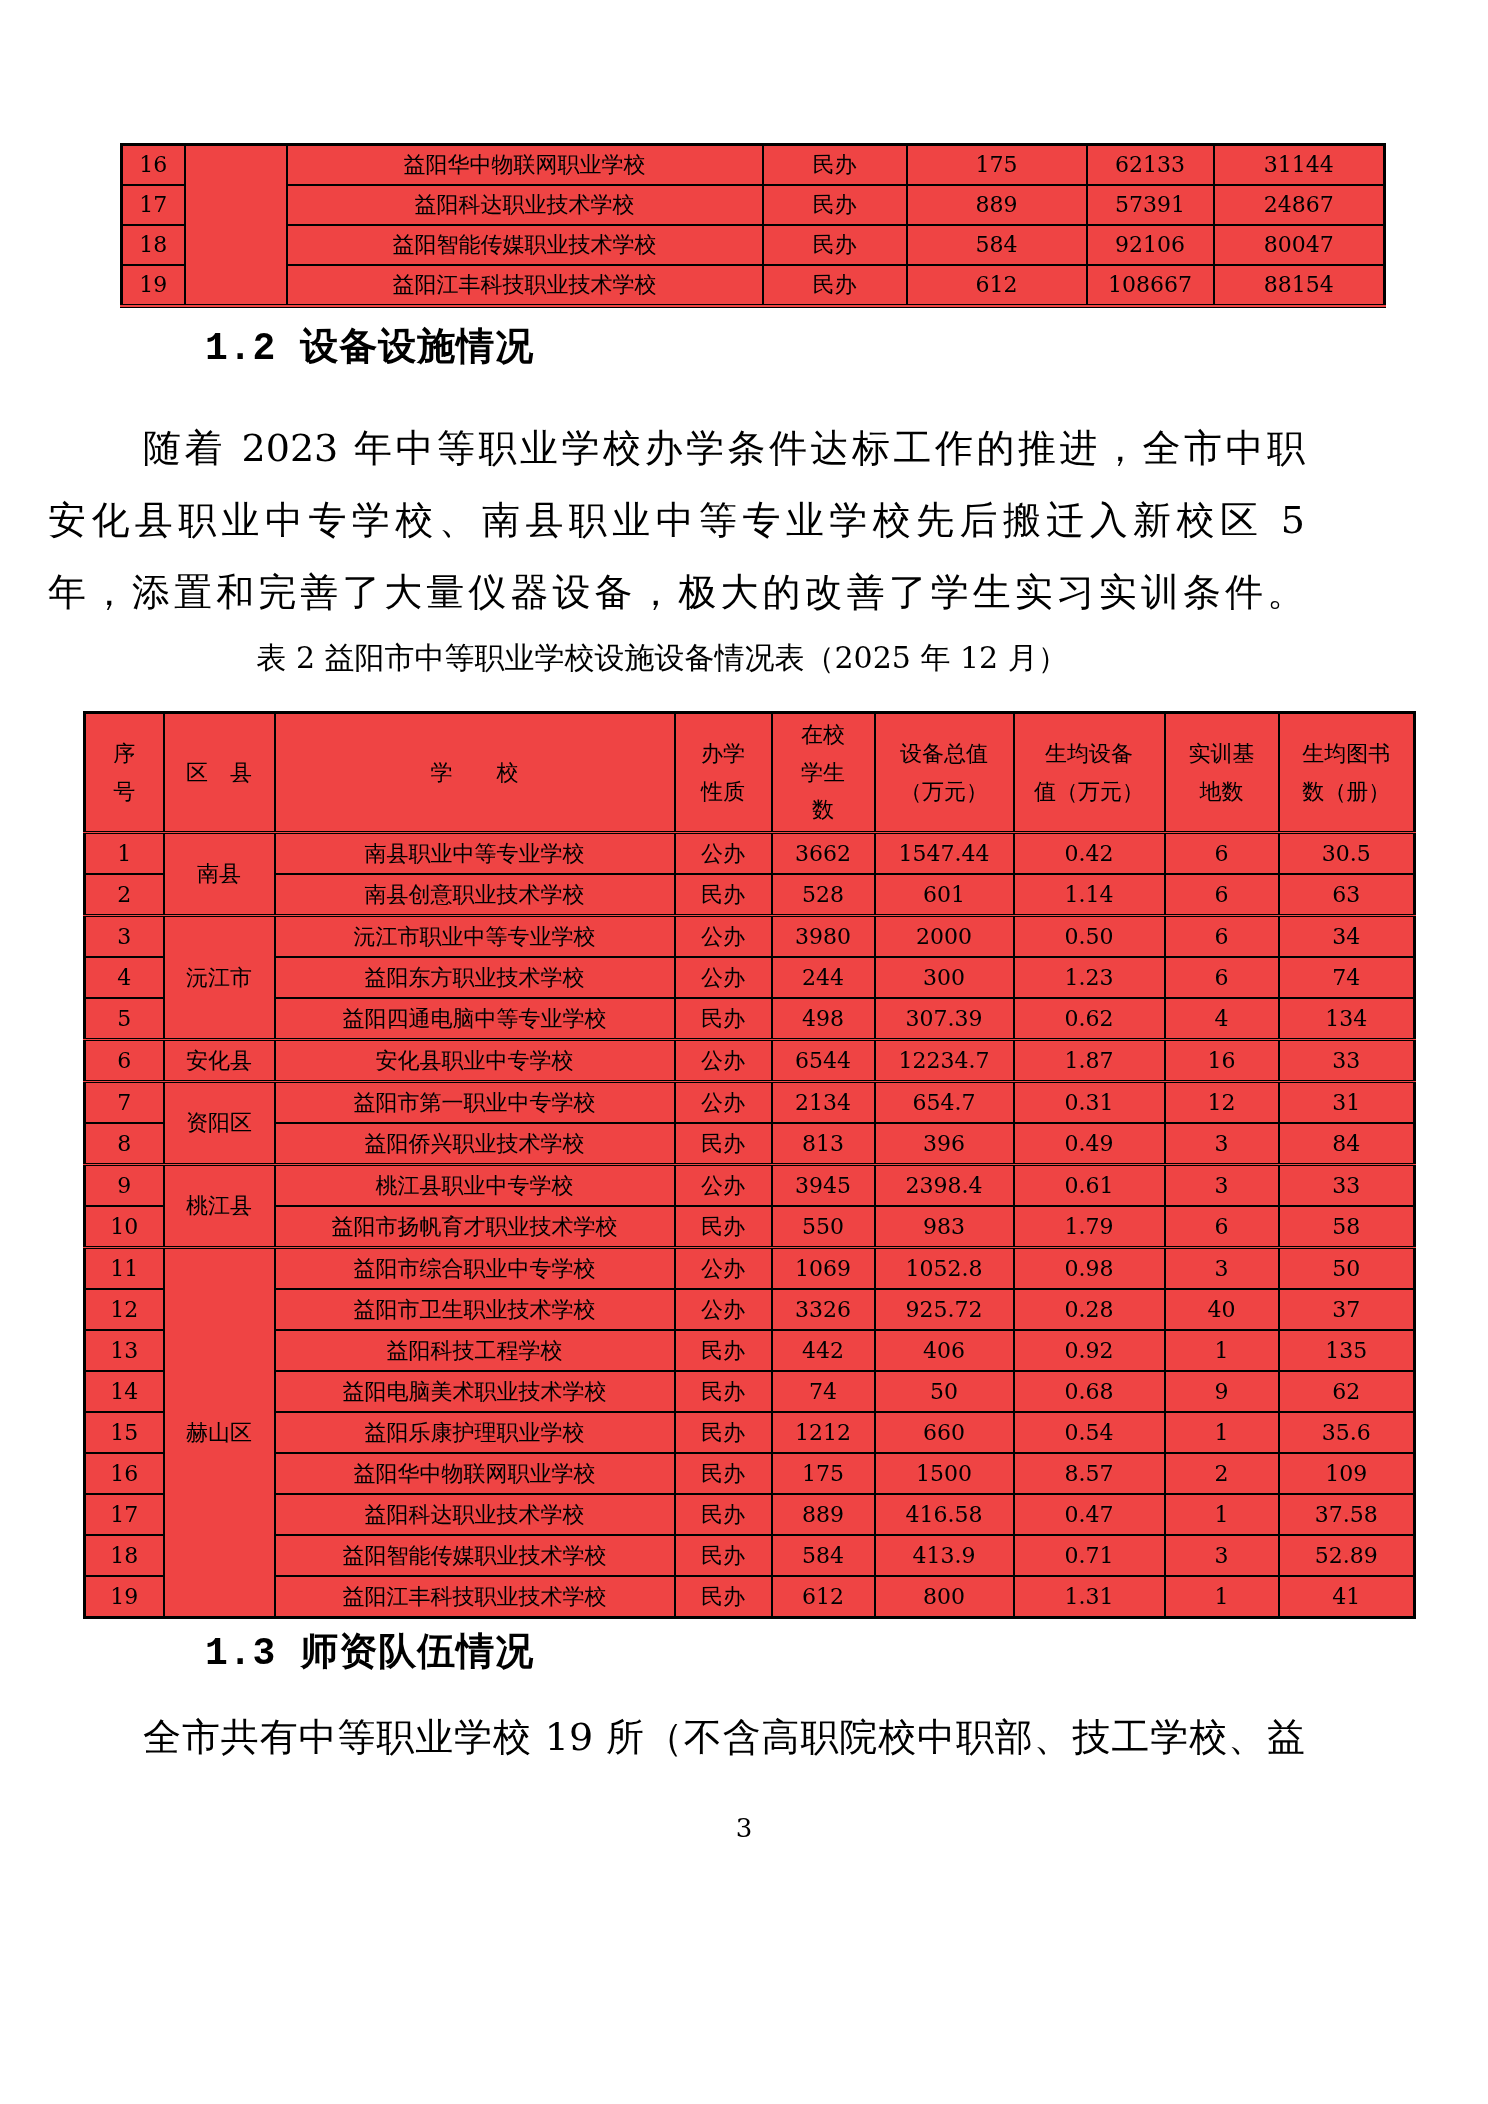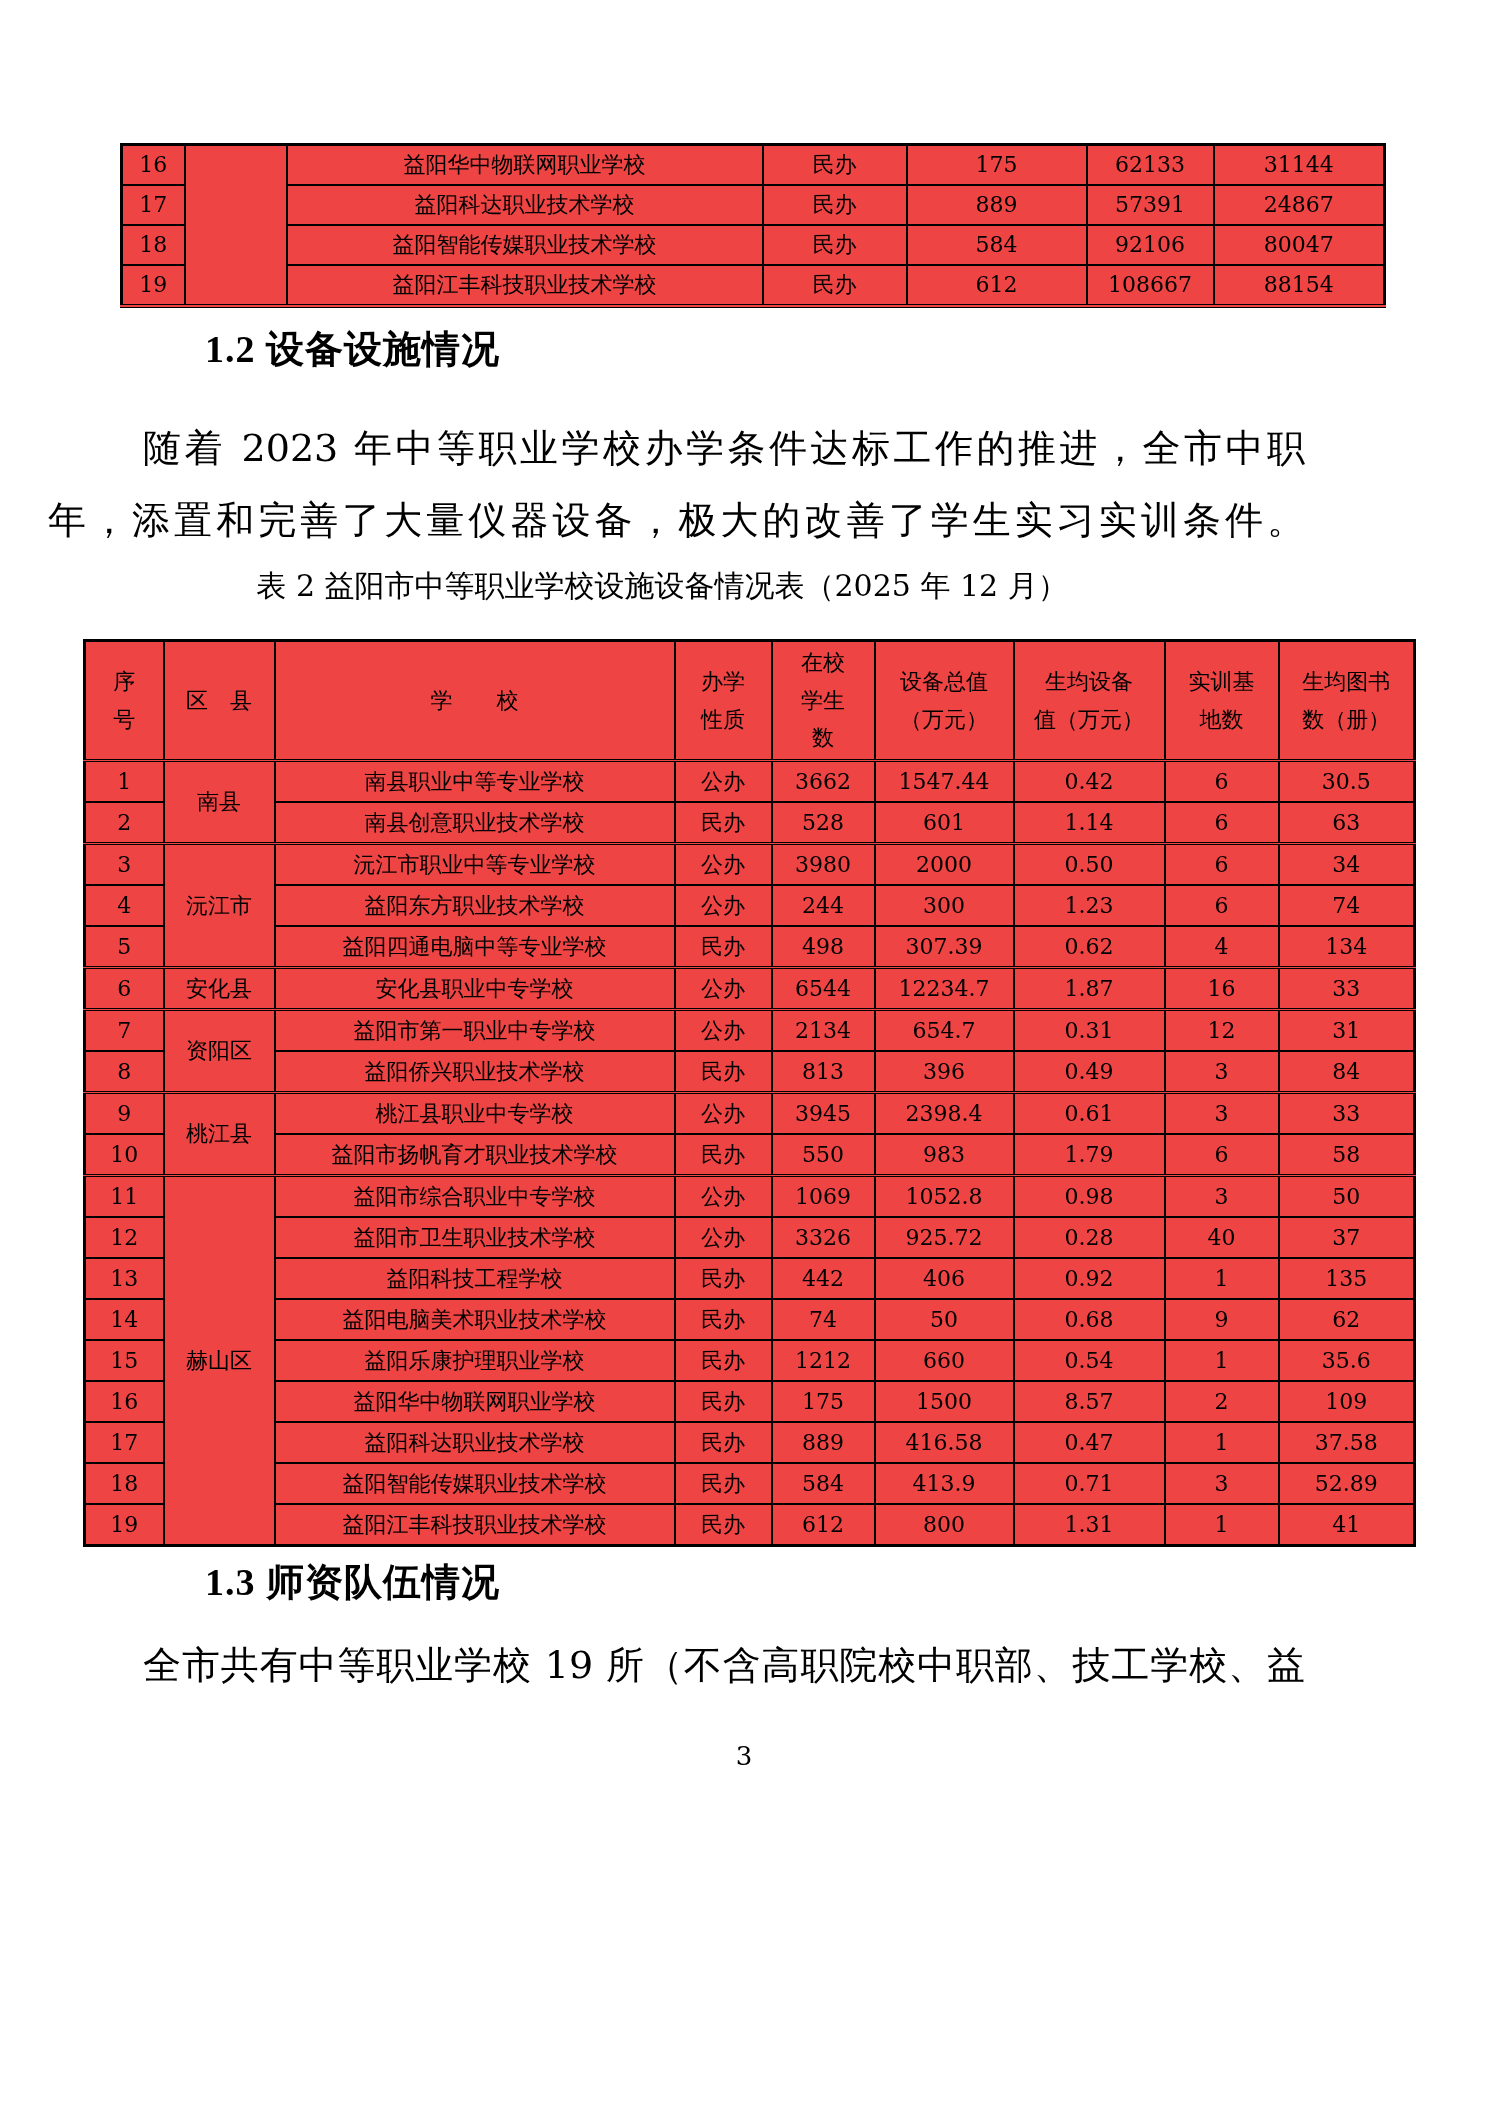--- a/index.html
+++ b/index.html
@@ -15,21 +15,21 @@
   
   .table1{margin:143px 0 0 120px;width:1263px;border:3px solid #000;border-bottom:4px double #000;}
   .table1 td{height:38px;}
   
   .table2{margin:33px 0 0 83px;width:1330px;border:3px solid #000;}
   .table2 td{height:39px;}
   .table2 tr.hdr td{height:117px;white-space:pre-wrap;line-height:1.72;border-bottom:2px solid #000;}
   .table2 tr.grp td{border-top:3px double #000;}
   
   .h-sec{
-    font-family:Liberation Serif, serif;
+    font-family:Liberation Mono, monospace;
     font-weight:bold;font-size:38px;line-height:42px;
     margin:20px 0 0 205px;letter-spacing:1px;
   }
   .h13{margin-top:14px;}
   .para{margin:42px 0 0 48px;width:1257px;}
   .para2{margin-top:26px;}
   .pline{
     font-size:38px;line-height:72px;
     text-align:justify;text-align-last:justify;text-justify:inter-character;
     white-space:nowrap;
@@ -91,20 +91,21 @@
     <td>108667</td>
     <td>88154</td>
   </tr>
 </tbody>
   </table>
 
 <div class="h-sec">1.2 设备设施情况</div>
 
 <div class="para">
   <div class="pline indent">随着 2023 年中等职业学校办学条件达标工作的推进，全市中职</div>
+  <div class="pline">安化县职业中专学校、南县职业中等专业学校先后搬迁入新校区 5</div>
   <div class="pline">年，添置和完善了大量仪器设备，极大的改善了学生实习实训条件。</div>
 </div>
 
 <div class="caption">表 2 益阳市中等职业学校设施设备情况表（2025 年 12 月）</div>
 
 <table class="table2">
   <colgroup>
     <col style="width:79px">
       <col style="width:111px">
       <col style="width:400px">

